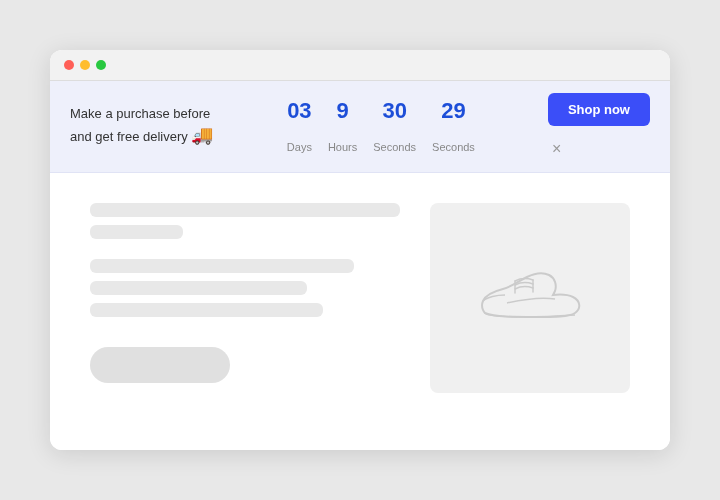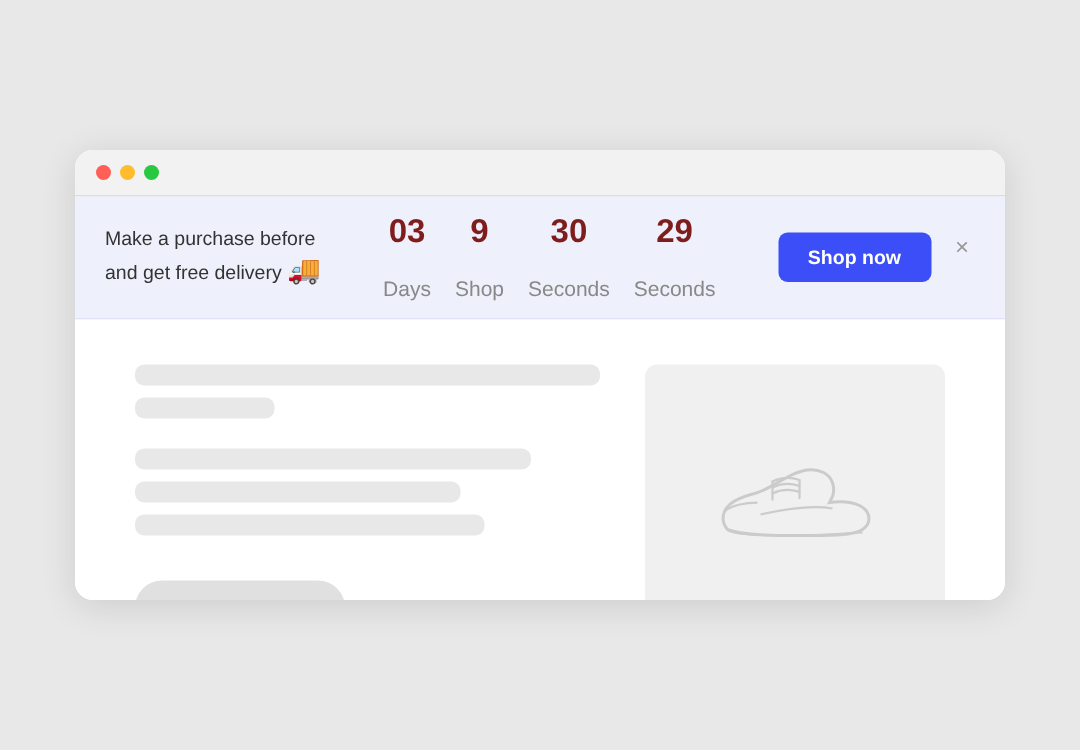--- a/index.html
+++ b/index.html
@@ -9,21 +9,21 @@
       display: flex;
       align-items: center;
       justify-content: center;
       width: 720px;
       height: 500px;
       font-family: -apple-system, BlinkMacSystemFont, 'Segoe UI', sans-serif;
     }
 
     .browser-window {
       width: 620px;
-      height: 300px;
+      height: 400px;
       background: #ffffff;
       border-radius: 12px;
       box-shadow: 0 4px 24px rgba(0,0,0,0.12);
       overflow: hidden;
       display: flex;
       flex-direction: column;
     }
 
     .browser-chrome {
       background: #f2f2f2;
@@ -76,34 +76,35 @@
 
     .countdown-unit {
       display: flex;
       flex-direction: column;
       align-items: center;
     }
 
     .countdown-number {
       font-size: 22px;
       font-weight: 700;
-      color: #7f1d1d;
+      color: #1d4ed8;
       line-height: 1;
     }
 
     .countdown-label {
-      font-size: 14px;
+      font-size: 11px;
       color: #888;
       margin-top: 19px;
     }
 
     .banner-right {
       display: flex;
       align-items: flex-start;
       gap: 12px;
+      flex-direction: column;
     }
 
     .shop-now-btn {
       background: #3b4ef8;
       color: white;
       border: none;
       padding: 9px 20px;
       border-radius: 6px;
       font-size: 13px;
       font-weight: 600;
@@ -199,21 +200,21 @@
       </div>
     </div>
 
     <div class="countdown">
       <div class="countdown-unit">
         <span class="countdown-number">03</span>
         <span class="countdown-label">Days</span>
       </div>
       <div class="countdown-unit">
         <span class="countdown-number">9</span>
-        <span class="countdown-label">Shop</span>
+        <span class="countdown-label">Hours</span>
       </div>
       <div class="countdown-unit">
         <span class="countdown-number">30</span>
         <span class="countdown-label">Seconds</span>
       </div>
       <div class="countdown-unit">
         <span class="countdown-number">29</span>
         <span class="countdown-label">Seconds</span>
       </div>
     </div>

